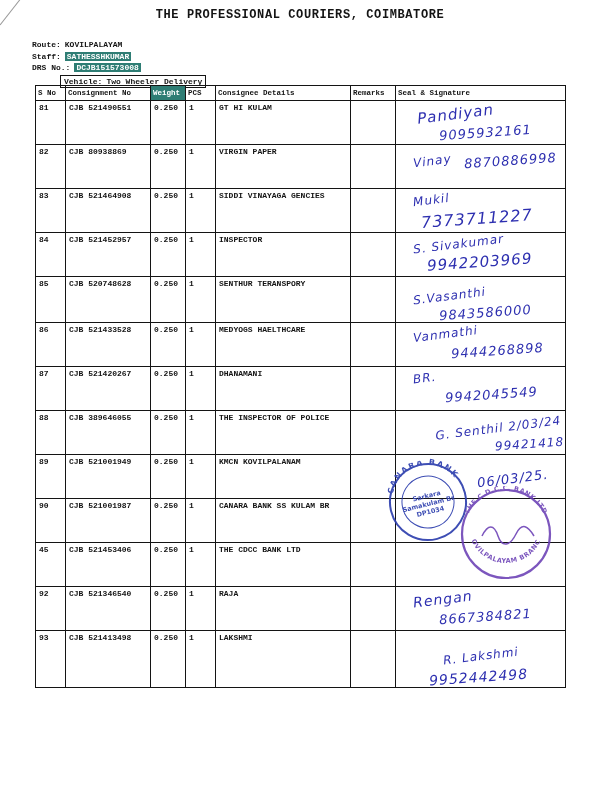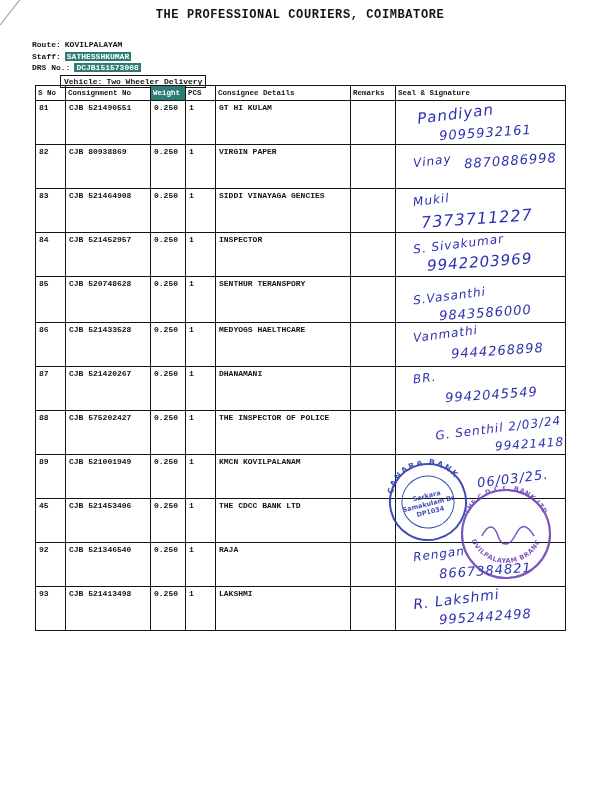--- a/index.html
+++ b/index.html
@@ -172,39 +172,51 @@
       <td>1</td>
       <td>DHANAMANI</td>
       <td></td>
       <td class="c-sig">
         <span class="sig1">BR.</span>
         <span class="sig2">9942045549</span>
       </td>
     </tr>
         <tr>
       <td>88</td>
-      <td>CJB 575202427</td>
+      <td>CJB 389646055</td>
       <td>0.250</td>
       <td>1</td>
       <td>THE INSPECTOR OF POLICE</td>
       <td></td>
       <td class="c-sig">
         <span class="sig1">G. Senthil 2/03/24</span>
         <span class="sig2">99421418</span>
       </td>
     </tr>
         <tr>
       <td>89</td>
       <td>CJB 521001949</td>
       <td>0.250</td>
       <td>1</td>
       <td>KMCN KOVILPALANAM</td>
       <td></td>
       <td class="c-sig">
         <span class="sig1">06/03/25.</span>
+        
+      </td>
+    </tr>
+        <tr>
+      <td>90</td>
+      <td>CJB 521001987</td>
+      <td>0.250</td>
+      <td>1</td>
+      <td>CANARA BANK SS KULAM BR</td>
+      <td></td>
+      <td class="c-sig">
+        
         
       </td>
     </tr>
         <tr>
       <td>45</td>
       <td>CJB 521453406</td>
       <td>0.250</td>
       <td>1</td>
       <td>THE CDCC BANK LTD</td>
       <td></td>

